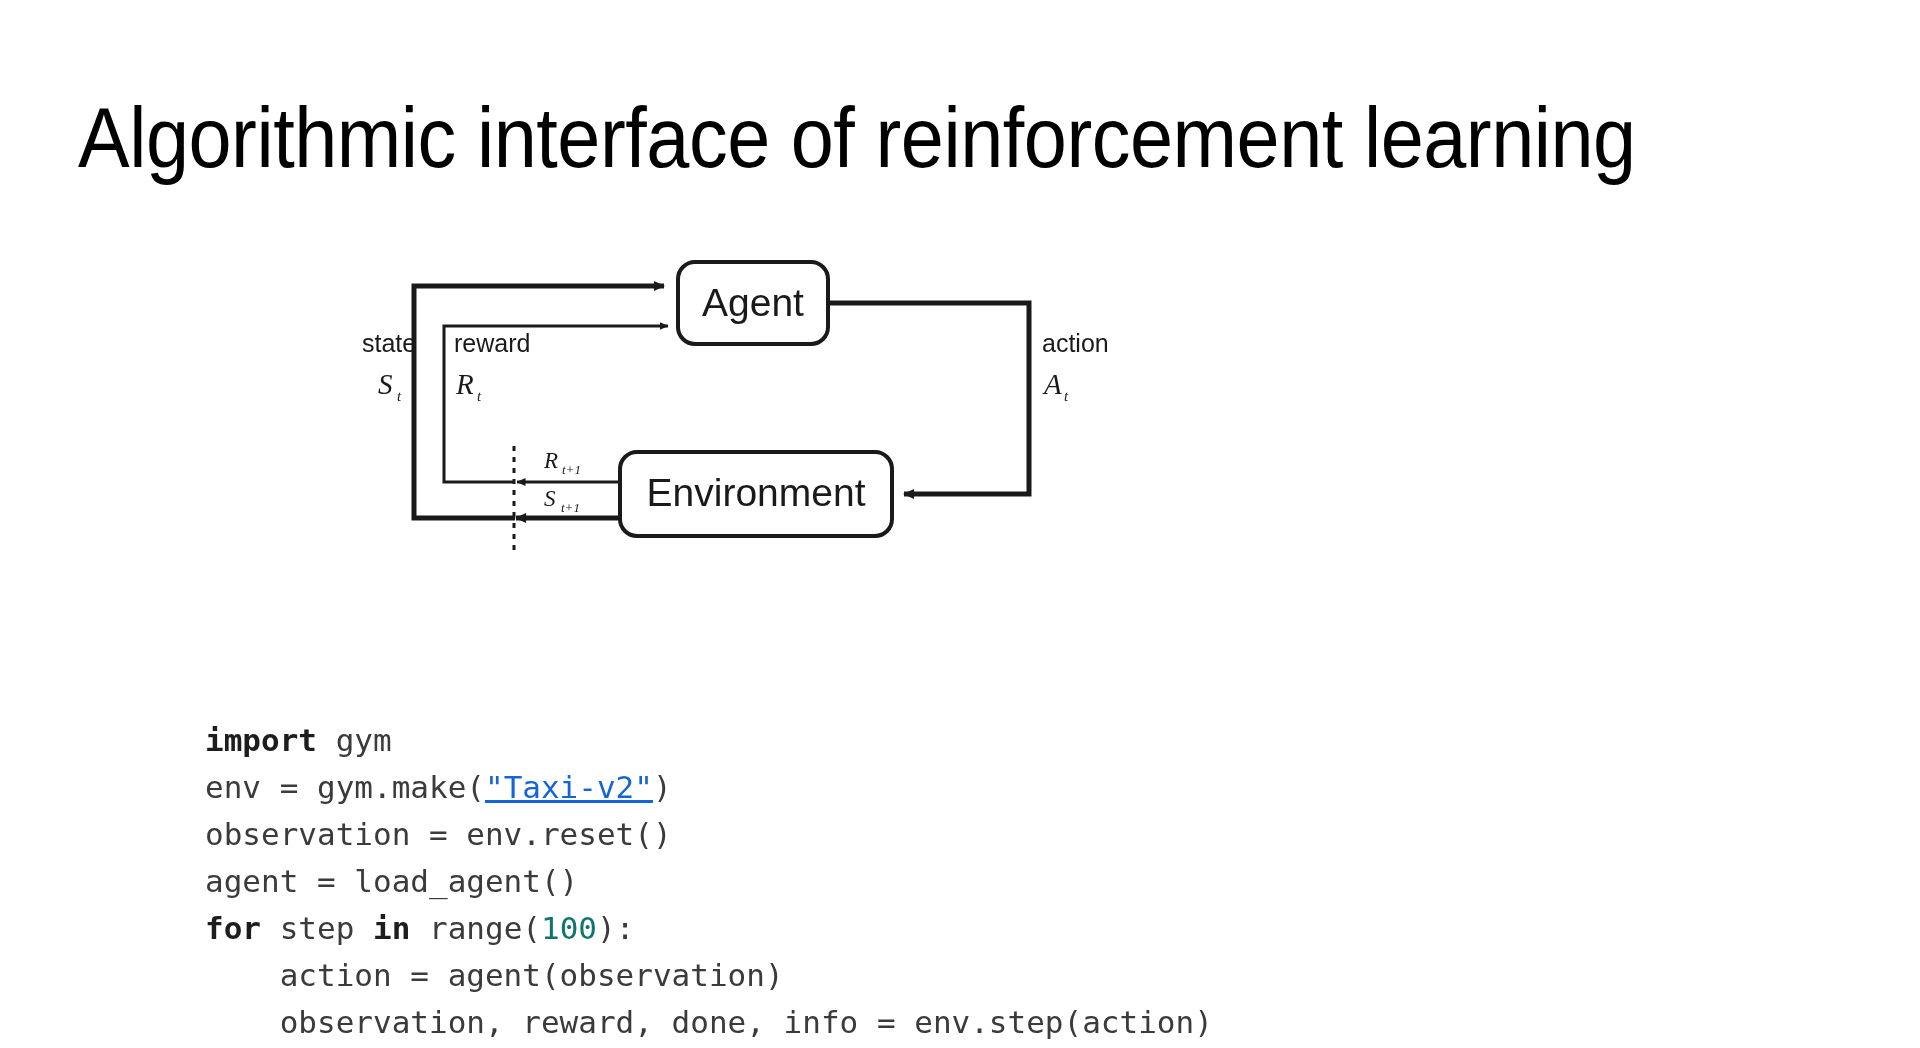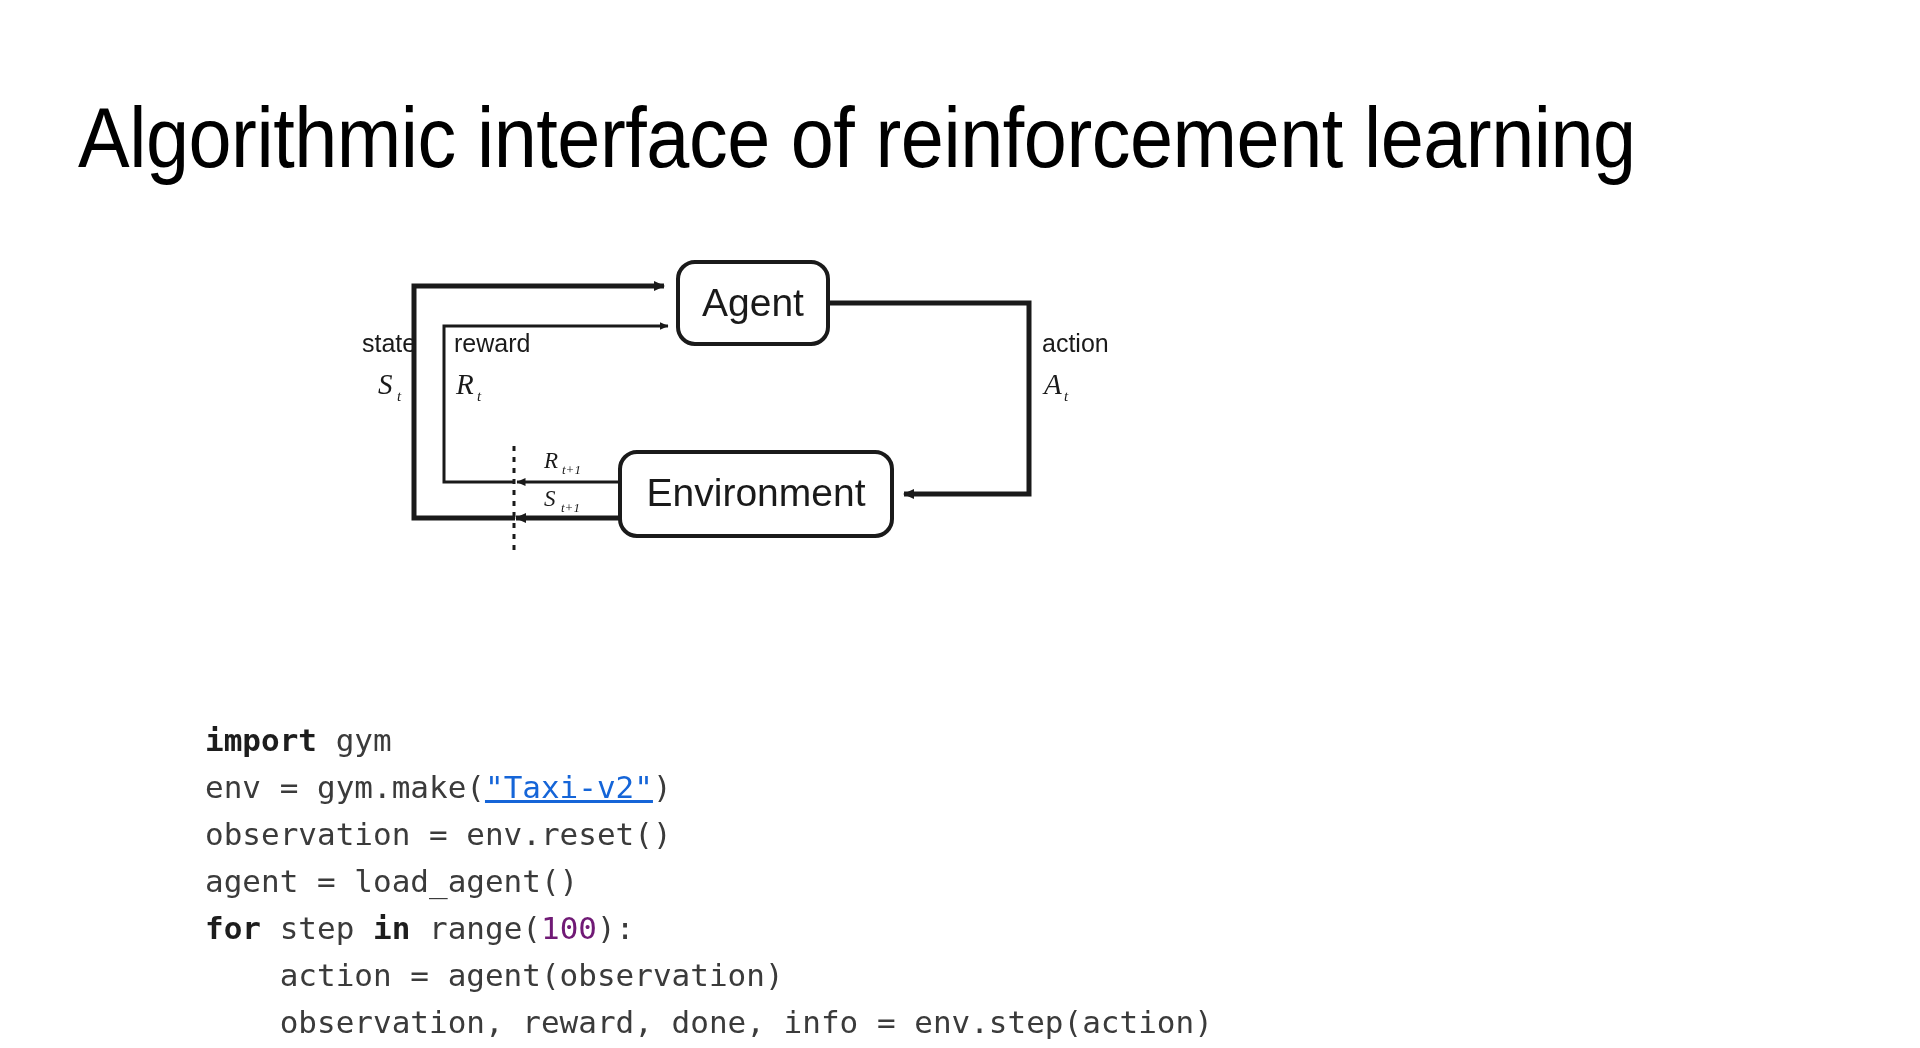--- a/index.html
+++ b/index.html
@@ -89,21 +89,21 @@
     left: 205px;
     top: 686px;
     font-family: "DejaVu Sans Mono", "Liberation Mono", monospace;
     font-size: 31px;
     line-height: 47px;
     color: #3b3b3b;
     white-space: pre;
   }
   .code-line { display: block; height: 47px; }
   .kw  { font-weight: bold; color: #1d1d1d; }
-  .num { color: #701a75; }
+  .num { color: #0f766e; }
   .lnk { color: #1565d8; text-decoration: underline; }
 </style>
 </head>
 <body>
 
 <h1 class="slide-title">Algorithmic interface of reinforcement learning</h1>
 
 <div class="diagram-wrap">
   <svg viewBox="0 0 900 320" xmlns="http://www.w3.org/2000/svg">
     <defs>

